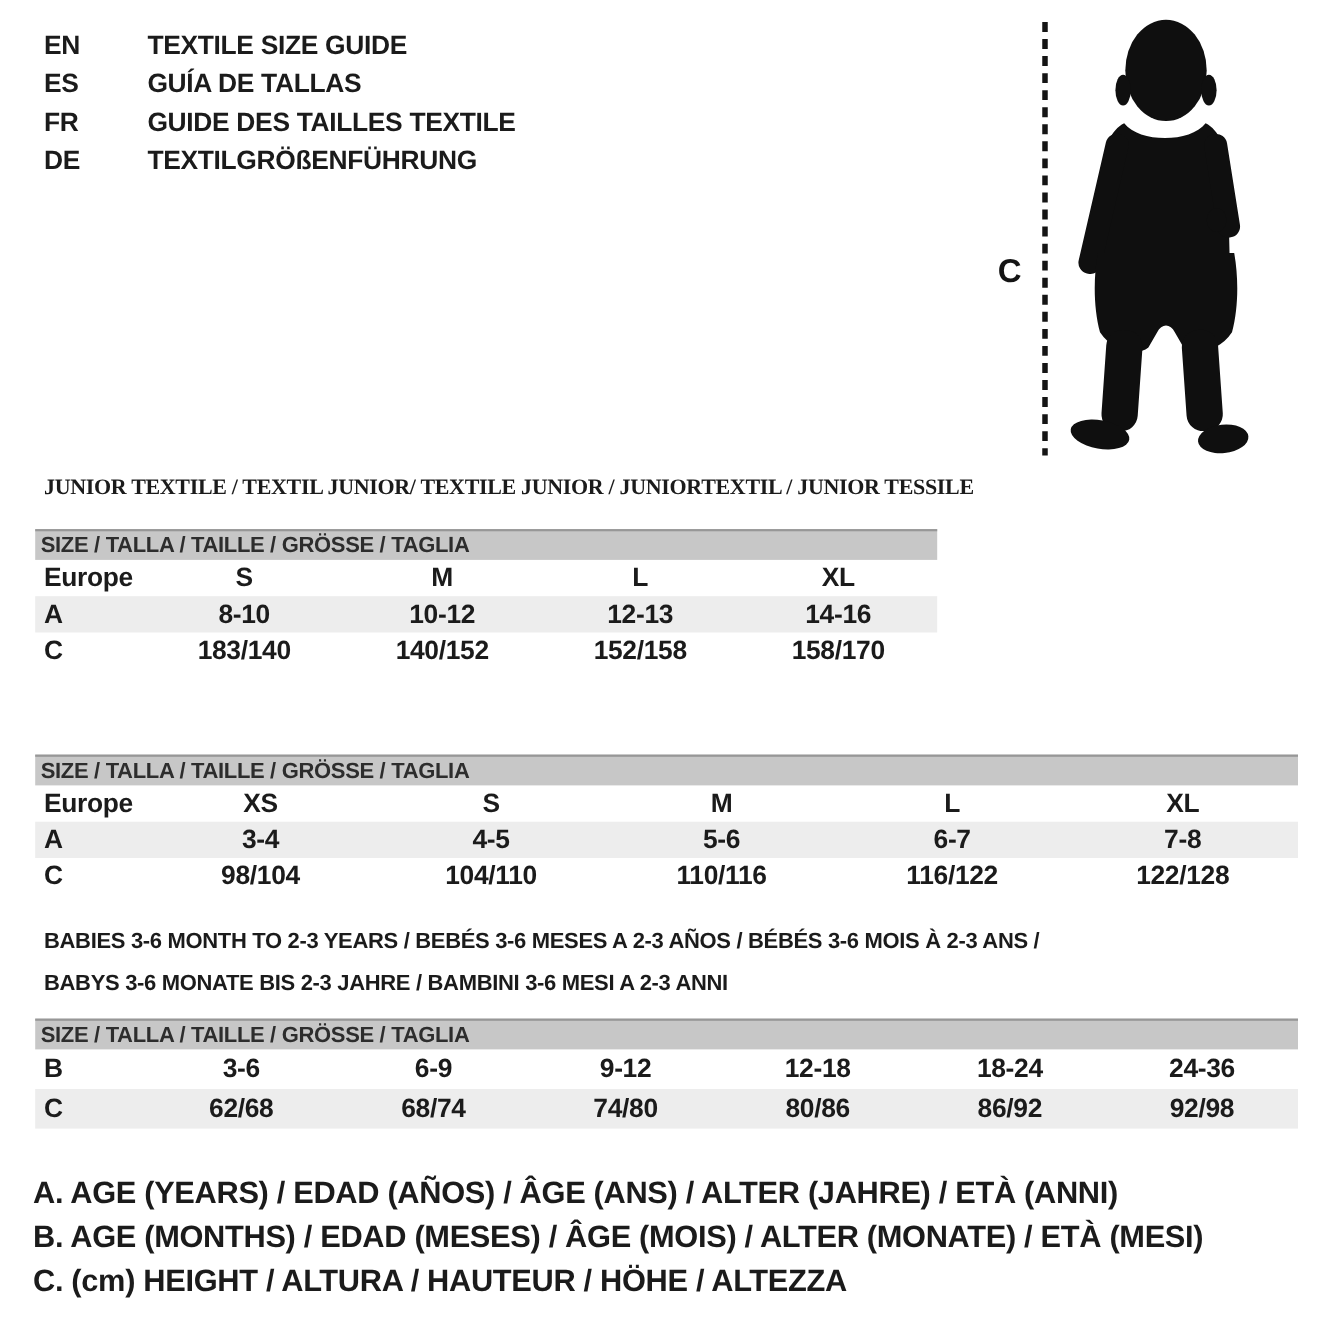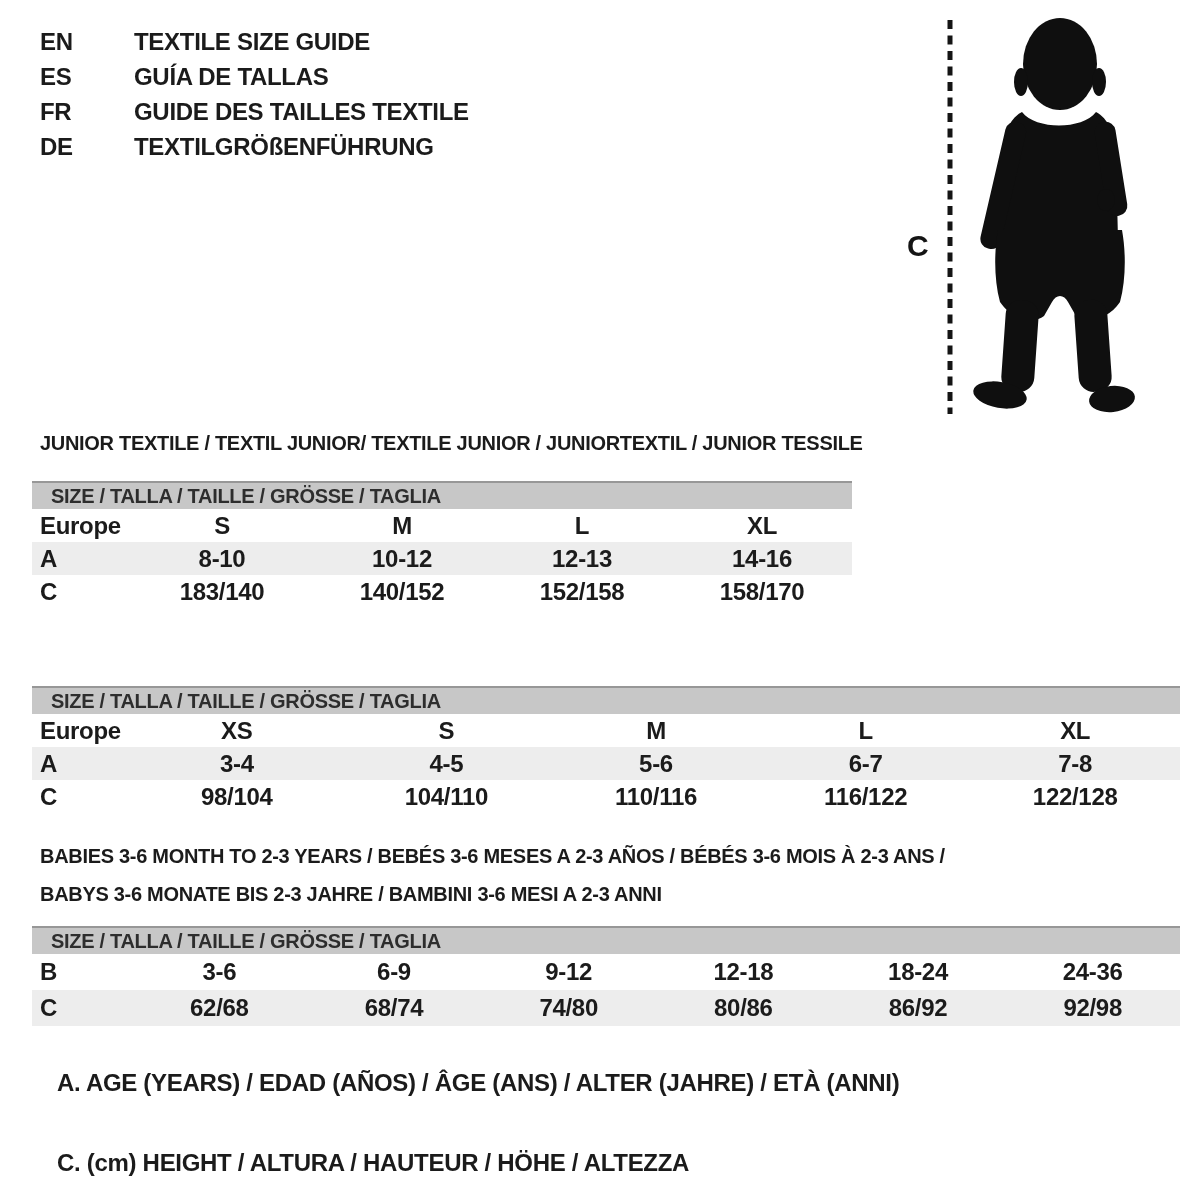--- a/index.html
+++ b/index.html
@@ -11,41 +11,41 @@
   
   .lang-list{position:absolute;left:40px;top:28px;}
   .lang-row{display:flex;height:35px;align-items:flex-start;font-size:24px;gap:16px;}
   .lang-code{width:78px;flex:0 0 78px;}
   .lang-label{white-space:nowrap;}
   
   .figure-svg{position:absolute;left:905px;top:12px;width:245px;height:408px;}
   .figure-svg text{font-family:"Liberation Sans",sans-serif;font-weight:bold;}
   
   .sec-title{position:absolute;left:40px;font-size:20px;white-space:nowrap;}
-  #t1-title{top:432px;}
+  #t1-title{top:432px;font-family:Liberation Serif, serif;}
   #t2-title{top:643px;}
   #t3-title-1{top:845px;}
   #t3-title-2{top:883px;}
   .sub{font-size:13px;position:relative;top:3px;letter-spacing:0;}
   
   .size-table{position:absolute;left:32px;}
   #table-1{top:481px;width:820px;}
   #table-2{top:686px;width:1148px;}
   #table-3{top:926px;width:1148px;}
   .thead{
     height:26px;line-height:26px;background:#c7c7c7;border-top:2px solid #979797;
-    padding-left:19px;font-size:20px;color:#2d2d2d;white-space:nowrap;
+    padding-left:5px;font-size:20px;color:#2d2d2d;white-space:nowrap;
   }
   .trow{display:flex;align-items:center;height:33px;font-size:24px;}
   #table-3 .trow{height:36px;}
   .tlabel{width:100px;flex:0 0 100px;padding-left:8px;box-sizing:border-box;}
   .tcell{flex:1;text-align:center;}
   .stripe{background:#ededed;}
   
-  .legend-line{position:absolute;left:57px;font-size:24px;white-space:nowrap;}
+  .legend-line{position:absolute;left:30px;font-size:28px;white-space:nowrap;}
   #legend-a{top:1069px;}
   #legend-b{top:1109px;}
   #legend-c{top:1149px;}
 </style>
 </head>
 <body>
 
 <div class="page">
 
   <div class="lang-list">
@@ -158,15 +158,16 @@
       <span class="tcell">62/68</span>
       <span class="tcell">68/74</span>
       <span class="tcell">74/80</span>
       <span class="tcell">80/86</span>
       <span class="tcell">86/92</span>
       <span class="tcell">92/98</span>
     </div>
   </div>
 
   <div class="legend-line" id="legend-a">A. AGE (YEARS) / EDAD (AÑOS) / ÂGE (ANS) / ALTER (JAHRE) / ETÀ (ANNI)</div>
+  <div class="legend-line" id="legend-b">B. AGE (MONTHS) / EDAD (MESES) / ÂGE (MOIS) / ALTER (MONATE) / ETÀ (MESI)</div>
   <div class="legend-line" id="legend-c">C. (cm) HEIGHT / ALTURA / HAUTEUR / HÖHE / ALTEZZA</div>
 
 </div>
 
 </body></html>

